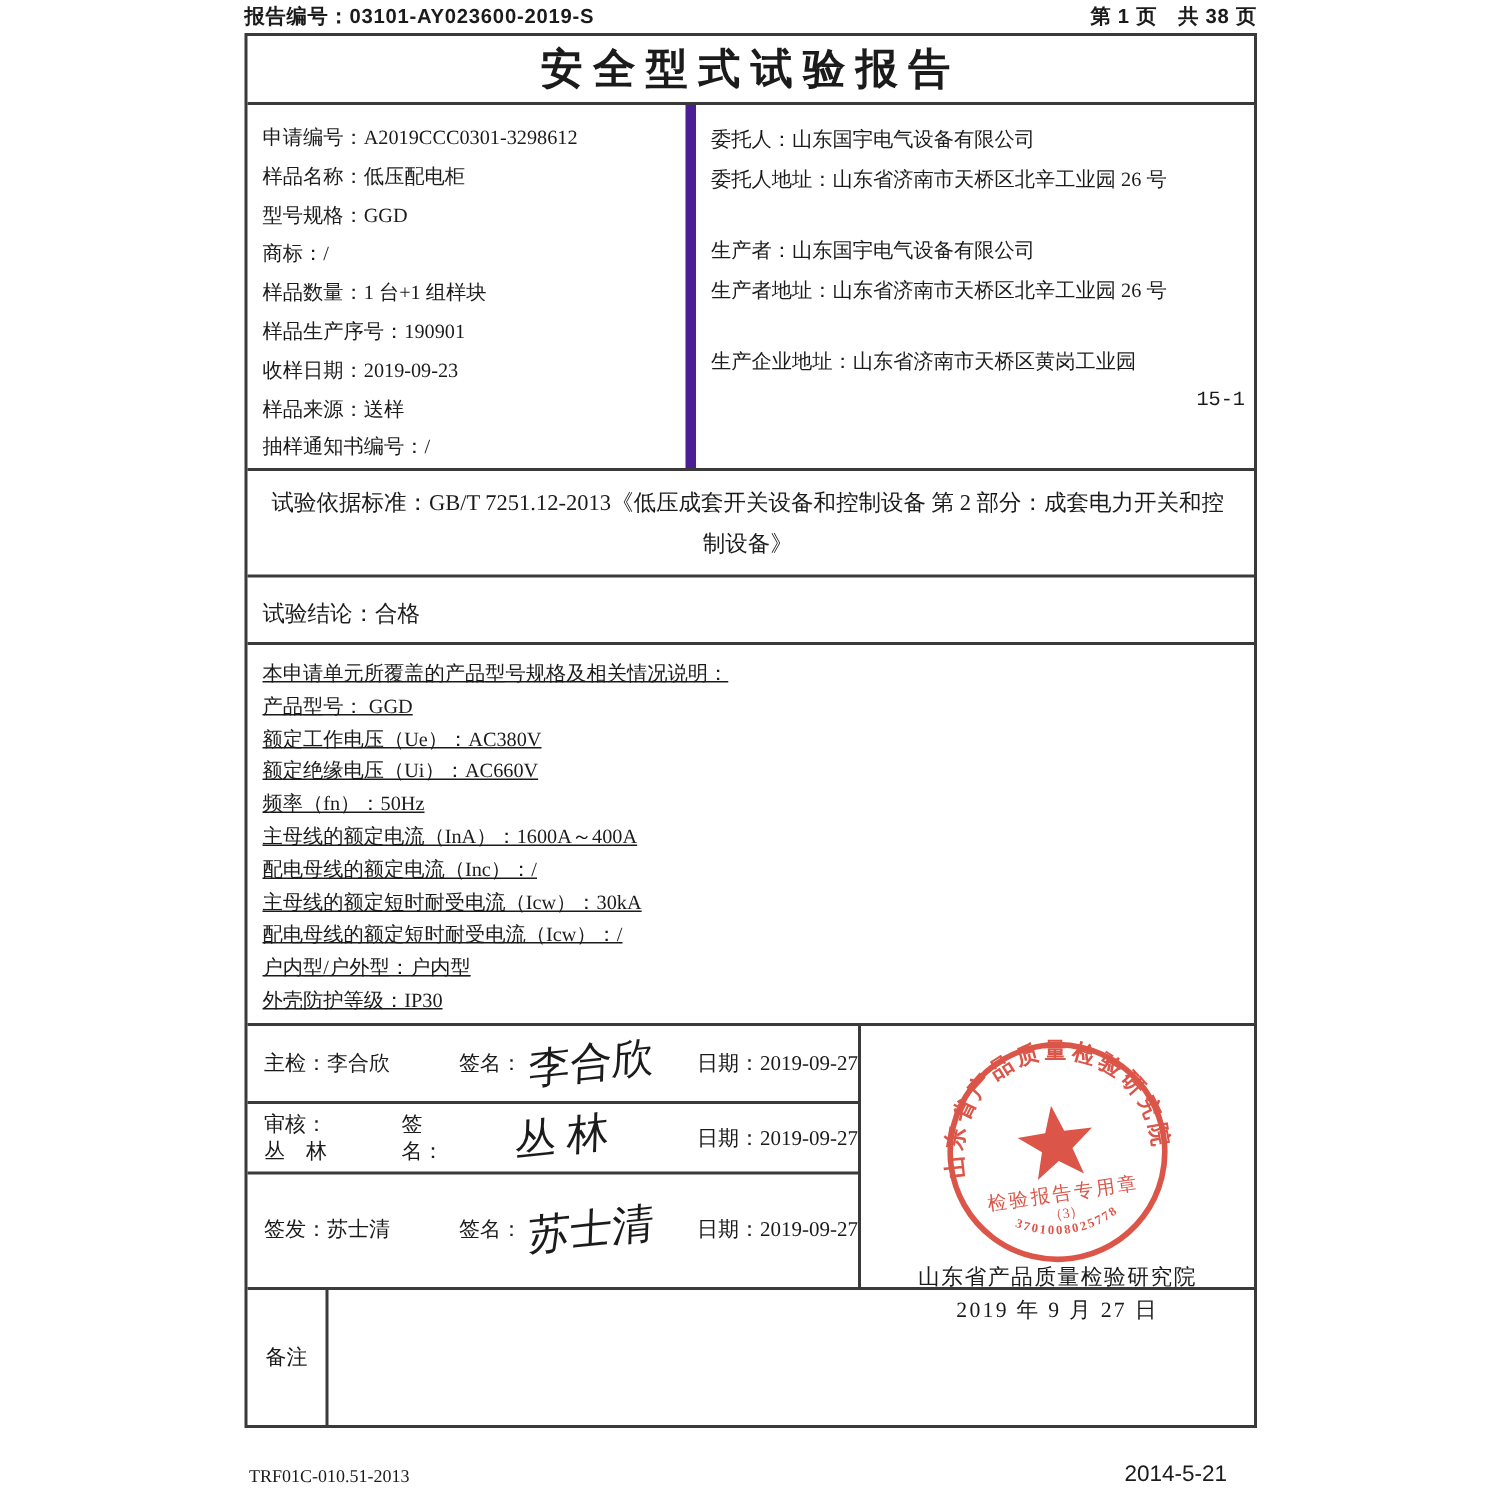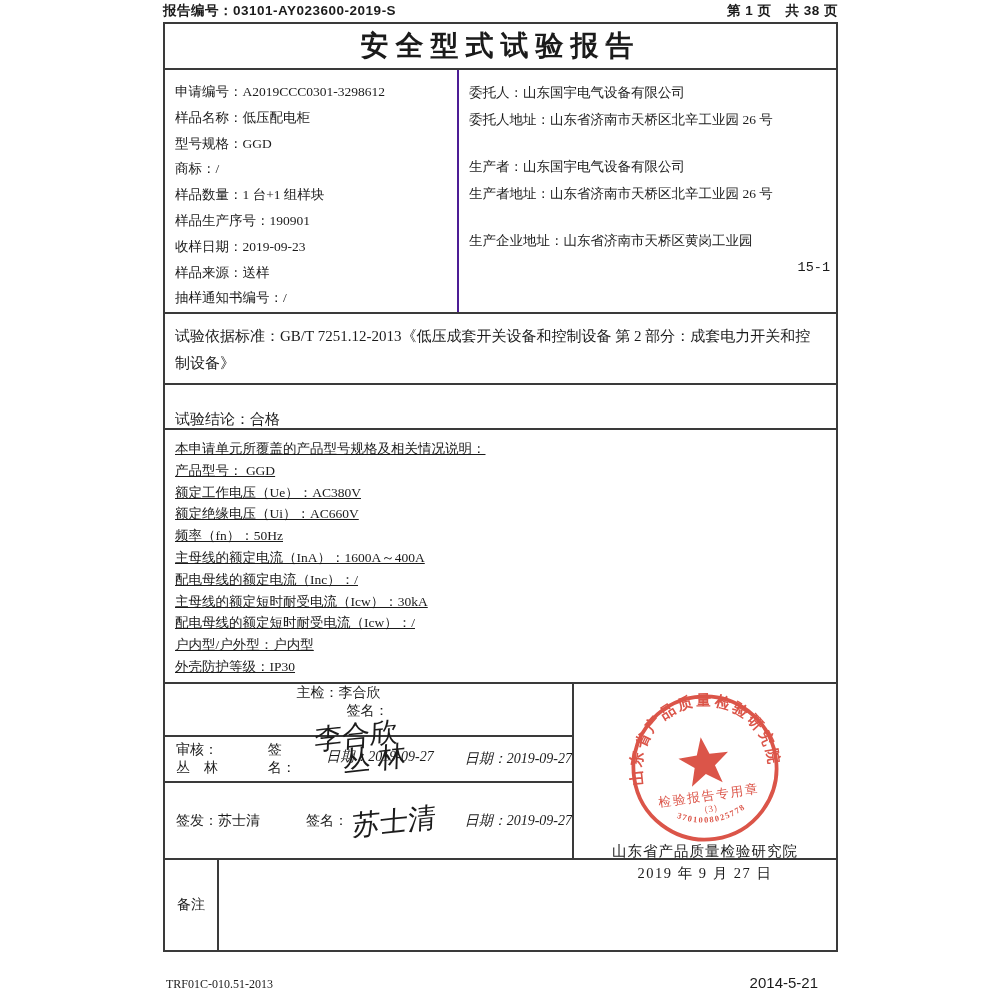--- a/index.html
+++ b/index.html
@@ -27,42 +27,42 @@
   .row { border-top: 2px solid #3a3a3a; font-size: 14px; }
   .row:first-child { border-top: none; }
 
   .title-row {
     height: 44px; display: flex; align-items: center; justify-content: center;
     font-size: 28px; font-weight: 700; letter-spacing: 7px;
   }
 
   .info-row { height: 244px; display: flex; }
   .left-info { width: 292px; padding: 9px 20px 0 10px; line-height: 25.8px; font-size: 13.5px; }
-  .right-info { flex: 1; border-left: 2px solid #4c1d95; padding: 9px 6px 0 10px; line-height: 27px; font-size: 13.5px; }
+  .right-info { flex: 1; border-left: 7px solid #4c1d95; padding: 9px 6px 0 10px; line-height: 27px; font-size: 13.5px; }
   .party-group { margin-bottom: 20px; }
   .addr-cont { text-align: right; font-family: Liberation Mono, monospace; }
 
-  .standard-row { height: 71px; padding: 9px 14px 0 10px; line-height: 27px; font-size: 15px; }
-  .conclusion-row { height: 45px; padding: 25px 10px 0 10px; font-size: 15px; }
+  .standard-row { height: 71px; padding: 9px 14px 0 10px; line-height: 27px; font-size: 15px; text-align: center; }
+  .conclusion-row { height: 45px; padding: 15px 10px 0 10px; font-size: 15px; }
   .spec-row { height: 254px; padding: 8px 4px 0 10px; line-height: 21.8px; font-size: 13.5px; text-decoration: underline; }
 
   .sig-section { height: 176px; display: flex; }
   .sig-left { width: 407px; display: flex; flex-direction: column; }
   .sig-row { display: flex; align-items: center; padding-left: 11px; font-size: 14px; }
-  .sig-row-1 { height: 51px; flex-direction: column; }
+  .sig-row-1 { height: 51px; }
   .sig-row-2 { height: 47px; border-top: 2px solid #3a3a3a; gap: 47px; }
   .sig-row-3 { height: 78px; border-top: 2px solid #3a3a3a; }
   .sig-role { width: 155px; }
   .sig-label { width: 55px; }
   .handwriting {
     display: inline-block; width: 120px; font-size: 28px; line-height: 1;
     transform: rotate(-6deg) skewX(-8deg); white-space: nowrap;
     font-weight: 500;
   }
-  .sig-date { margin-left: 12px; white-space: nowrap; font-style: italic; }
+  .sig-date { margin-left: 12px; white-space: nowrap; }
 
   .stamp-cell {
     flex: 1; border-left: 2px solid #3a3a3a; position: relative;
     display: flex; flex-direction: column; align-items: center;
   }
   .stamp-wrap { margin-top: 4px; transform: rotate(-8deg); opacity: 0.92; }
   .stamp-svg { display: block; }
   .issuer-org { font-size: 14.5px; margin-top: -6px; letter-spacing: 1px; }
   .issuer-date { font-size: 14.5px; margin-top: 3px; letter-spacing: 1.5px; }
 

